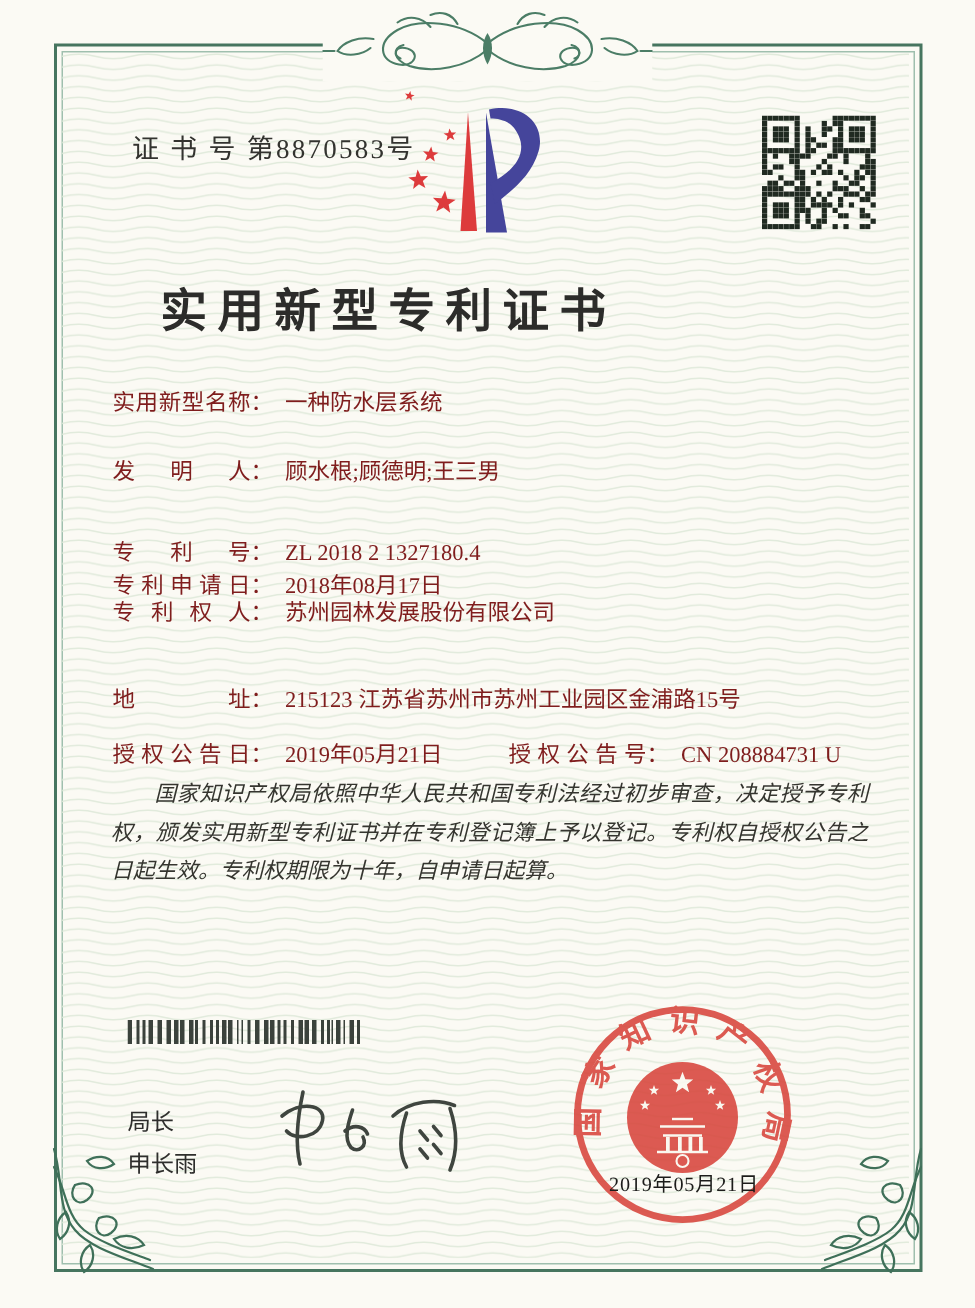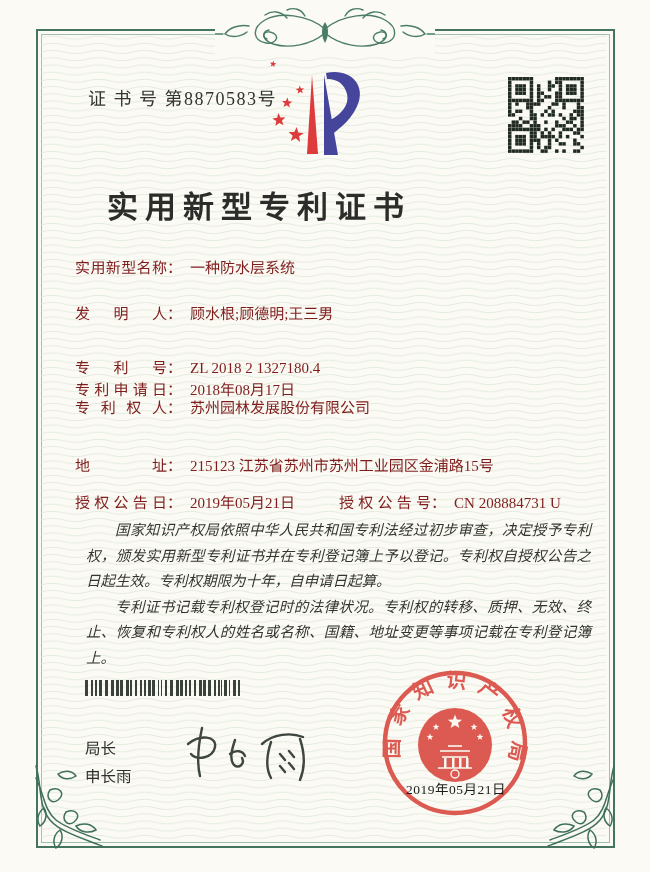--- a/index.html
+++ b/index.html
@@ -18,21 +18,21 @@
   .logo{position:absolute;left:250px;top:58px;}
   .qr{position:absolute;left:508px;top:77px;}
   .title{position:absolute;left:0;top:182px;width:518px;text-align:center;
     font-size:31px;font-weight:bold;letter-spacing:7px;color:#2c2c2a;}
   .cert-row{position:absolute;left:75px;font-size:15px;white-space:nowrap;color:#7f1d1d;}
   .f-label{display:inline-block;width:92px;text-align:justify;text-align-last:justify;}
   .f-colon{display:inline-block;margin-right:8px;}
   .pair2{margin-left:44px;}
   .r1{top:256px}.r2{top:302px}.r3{top:356px}.r4{top:378px}.r5{top:396px}.r6{top:454px}.r7{top:491px}
   .body-text{position:absolute;left:74px;top:518px;width:505px;
-    font-size:14.5px;line-height:25.5px;font-style:italic;color:#35352f;text-align:justify;margin-left:12px;}
+    font-size:14.5px;line-height:25.5px;font-style:italic;color:#35352f;text-align:justify;}
   .body-text p{margin:0;text-indent:2em;}
   .barcode{position:absolute;left:85px;top:680px;}
   .signer{position:absolute;left:85px;top:735px;font-size:15.5px;line-height:28px;color:#2e2e2c;}
   .signature{position:absolute;left:172px;top:716px;}
   .seal{position:absolute;left:368px;top:656px;}
   .seal-date{position:absolute;left:396px;top:778px;width:120px;text-align:center;
     font-size:13.5px;color:#1c1c1a;letter-spacing:0.5px;white-space:nowrap;}
   .footer{position:absolute;left:0;top:869px;width:620px;text-align:center;
     font-size:13.5px;color:#3a3a36;letter-spacing:1px;}
 </style>
@@ -360,21 +360,20 @@
 </div>
 <div class="cert-row r6">
   <span class="f-label">地址</span><span class="f-colon">：</span><span>215123 江苏省苏州市苏州工业园区金浦路15号</span>
 </div>
 <div class="cert-row r7">
   <span class="f-label">授权公告日</span><span class="f-colon">：</span><span>2019年05月21日</span><span class="pair2"><span class="f-label">授权公告号</span><span class="f-colon">：</span><span>CN 208884731 U</span></span>
 </div>
 
 <div class="body-text">
   <p>国家知识产权局依照中华人民共和国专利法经过初步审查，决定授予专利权，颁发实用新型专利证书并在专利登记簿上予以登记。专利权自授权公告之日起生效。专利权期限为十年，自申请日起算。</p>
-  <p>专利证书记载专利权登记时的法律状况。专利权的转移、质押、无效、终止、恢复和专利权人的姓名或名称、国籍、地址变更等事项记载在专利登记簿上。</p>
 </div>
 
 <svg class="barcode" width="158" height="16">
   <g id="barcode-bars" fill="#3b423c">
       <rect x="0" y="0" width="3" height="16"></rect>
       <rect x="6" y="0" width="2" height="16"></rect>
       <rect x="10" y="0" width="2" height="16"></rect>
       <rect x="14" y="0" width="3" height="16"></rect>
       <rect x="20" y="0" width="3" height="16"></rect>
       <rect x="26" y="0" width="3" height="16"></rect>

